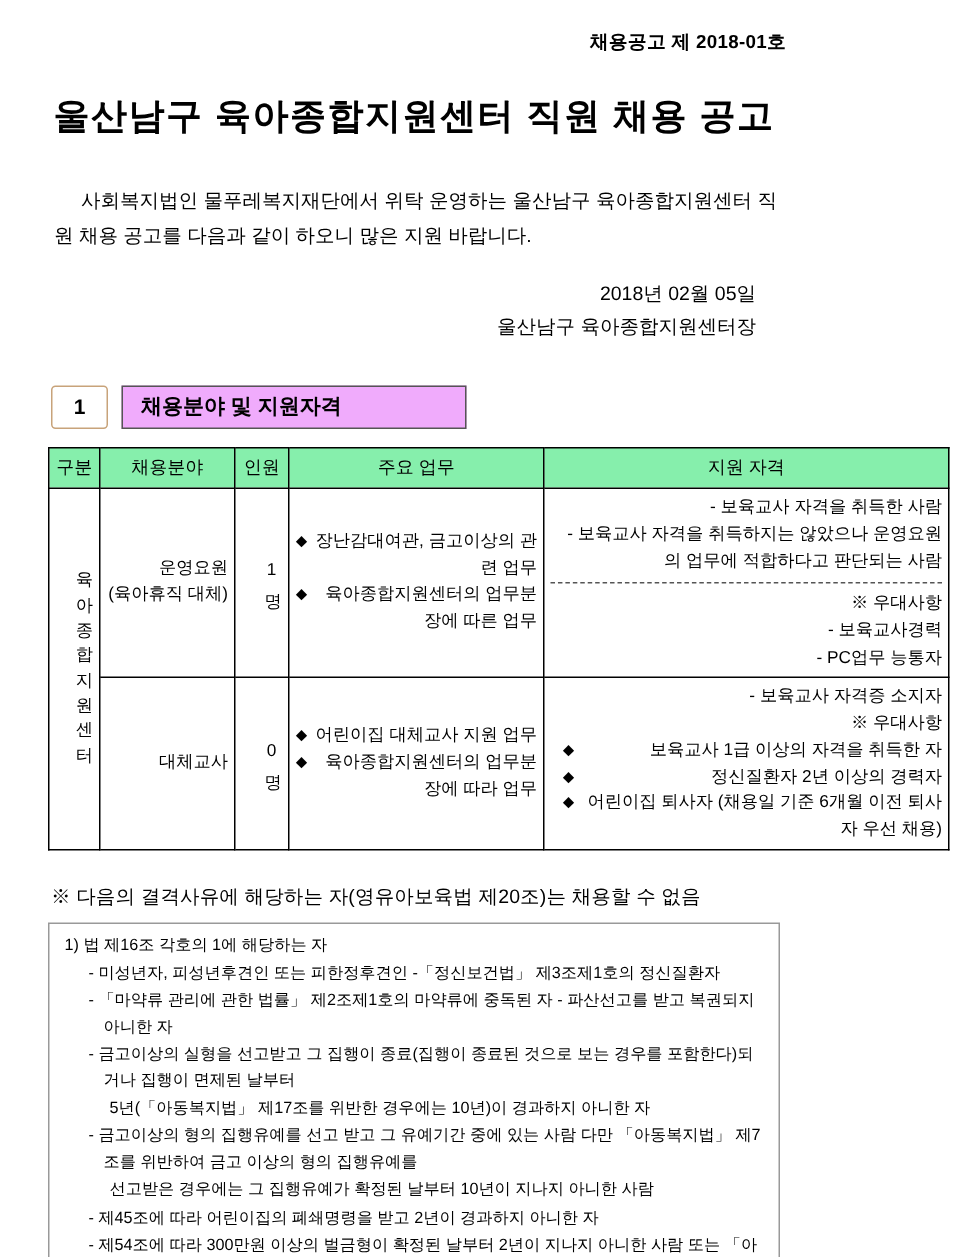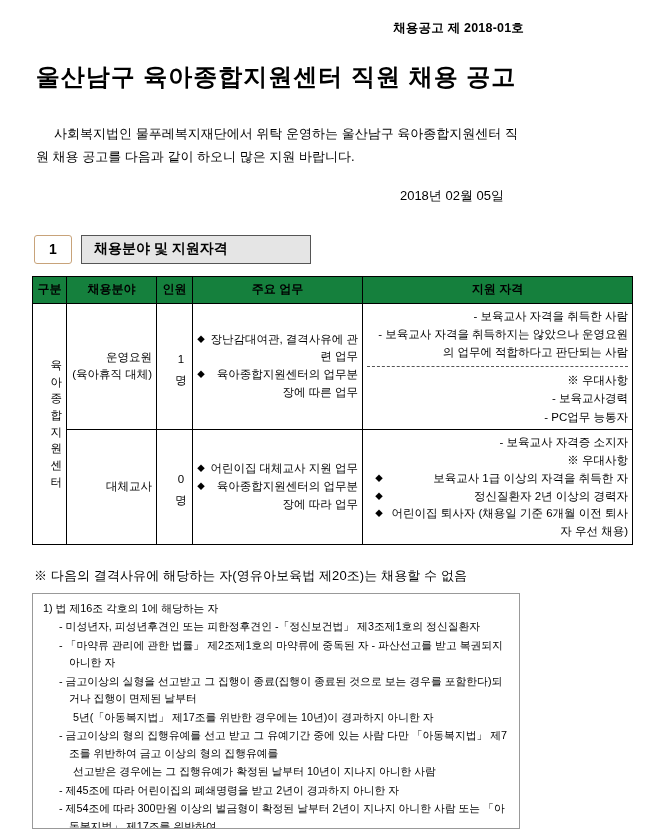--- a/index.html
+++ b/index.html
@@ -74,40 +74,40 @@
   .section-title {
     margin-left: 9px;
     min-width: 200px;
     height: 27px;
     border: 1.4px solid #555;
     display: flex;
     align-items: center;
     padding: 0 16px 0 12px;
     font-size: 14px;
     font-weight: bold;
-    background: #e5e5e5;
+    background: #f0abfc;
   }
   table.main-table {
     margin-top: 12px;
     border-collapse: collapse;
     width: 600px;
     margin-left: 6px;
     table-layout: fixed;
   }
   table.main-table th,
   table.main-table td {
     border: 1px solid #000;
     font-size: 11.5px;
     padding: 3px 4px;
     vertical-align: middle;
     text-align: right;
   }
   table.main-table thead th {
-    background: #15803d;
-    font-weight: bold;
+    background: #86efac;
+    font-weight: normal;
     text-align: center;
     height: 20px;
     font-size: 12px;
   }
   td.vert {
     width: 34px;
     text-align: center;
     line-height: 1.45;
     font-size: 12px;
   }
@@ -196,20 +196,21 @@
 <div class="page">
 
   <div class="doc-number">채용공고 제 2018-01호</div>
 
   <div class="doc-title">울산남구 육아종합지원센터 직원 채용 공고</div>
 
   <div class="intro"><span class="indent"></span><span>사회복지법인 물푸레복지재단에서 위탁 운영하는 울산남구 육아종합지원센터 직원 채용 공고를 다음과 같이 하오니 많은 지원 바랍니다.</span></div>
 
   <div class="sign-block">
     <div>2018년 02월 05일</div>
+    <div>울산남구 육아종합지원센터장</div>
   </div>
 
   <div class="section-head">
     <div class="section-num">1</div>
     <div class="section-title">채용분야 및 지원자격</div>
   </div>
 
   <table class="main-table">
     <colgroup>
       <col style="width:34px">
@@ -234,21 +235,21 @@
         </td>
         <td class="field">
           <div>운영요원</div>
           <div>(육아휴직 대체)</div>
         </td>
         <td class="count">
           <span class="rot">1명</span>
         </td>
         <td>
           <ul class="tight">
-            <li>장난감대여관, 결격사유에 관련 업무</li>
+            <li>장난감대여관, 금고이상의 관련 업무</li>
             <li>육아종합지원센터의 업무분장에 따른 업무</li>
           </ul>
         </td>
         <td>
           <div class="qual-line">- 보육교사 자격을 취득한 사람</div>
           <div class="qual-line">- 보육교사 자격을 취득하지는 않았으나 운영요원의 업무에 적합하다고 판단되는 사람</div>
           <div class="dashed-sep"></div>
           <div class="qual-line note-star">※ 우대사항</div>
           <div class="qual-line" style="padding-left:12px;">- 보육교사경력</div>
           <div class="qual-line" style="padding-left:12px;">- PC업무 능통자</div>

